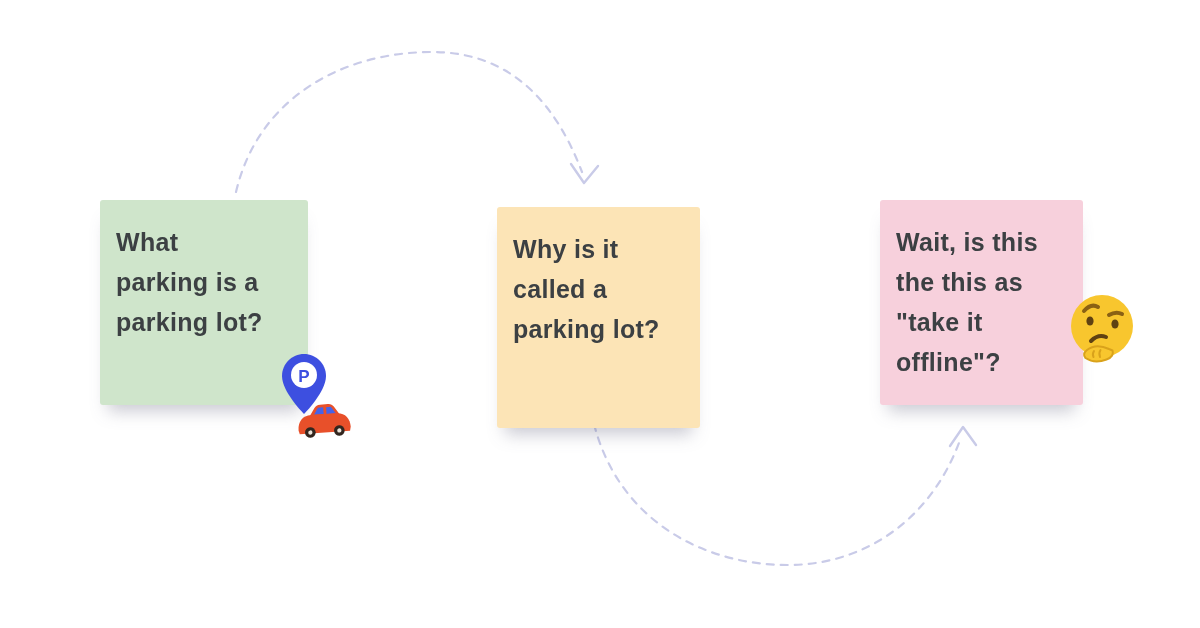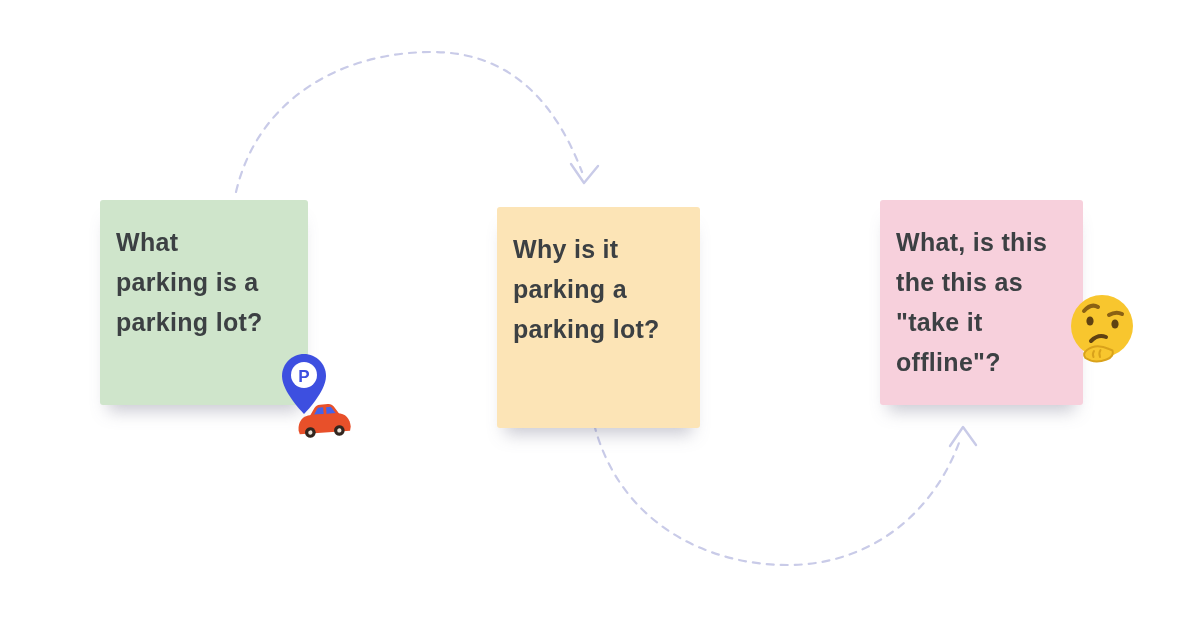--- a/index.html
+++ b/index.html
@@ -53,26 +53,26 @@
   </svg>
 
   <div class="note note1" style="background: rgb(207, 229, 203);">
     <div class="line">What</div>
     <div class="line">parking is a</div>
     <div class="line">parking lot?</div>
   </div>
 
   <div class="note note2" style="background: rgb(252, 228, 182);">
     <div class="line">Why is it</div>
-    <div class="line">parking a</div>
+    <div class="line">called a</div>
     <div class="line">parking lot?</div>
   </div>
 
   <div class="note note3" style="background: rgb(247, 208, 220);">
-    <div class="line">What, is this</div>
+    <div class="line">Wait, is this</div>
     <div class="line">the this as</div>
     <div class="line">"take it</div>
     <div class="line">offline"?</div>
   </div>
 
   <div class="icon icon-pin">
     <svg viewBox="0 0 52 64" width="52" height="64">
       <path d="M26 2 C13.8 2 4 11.8 4 24 c0 16 22 38 22 38 s22 -22 22 -38 C48 11.8 38.2 2 26 2z" fill="#3d4fe0"></path>
       <circle cx="26" cy="23" r="13" fill="#ffffff"></circle>
       <text x="26" y="29.5" text-anchor="middle" font-size="17" font-weight="bold" fill="#3d4fe0">P</text>

